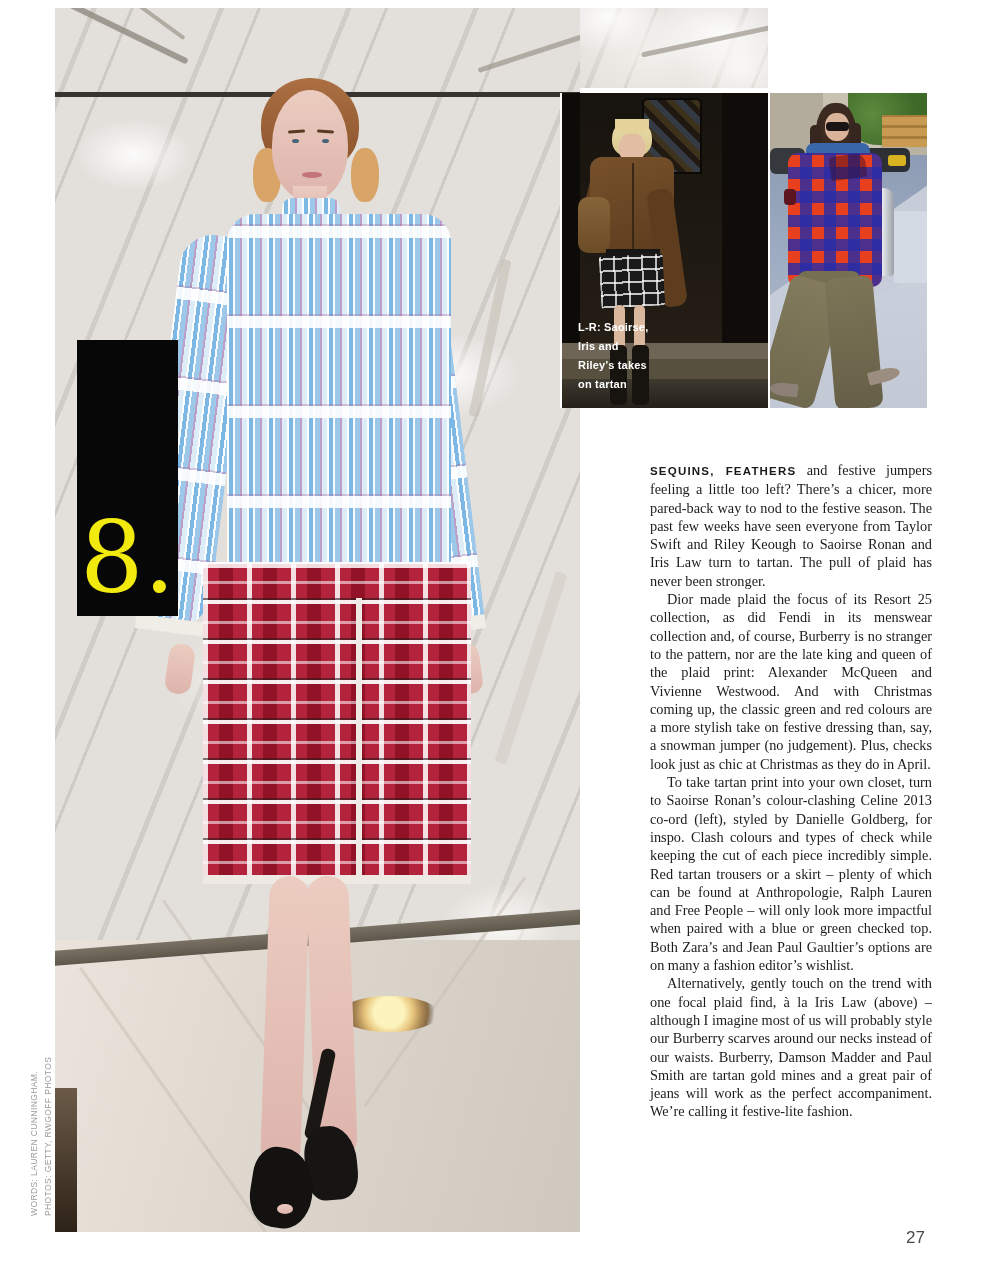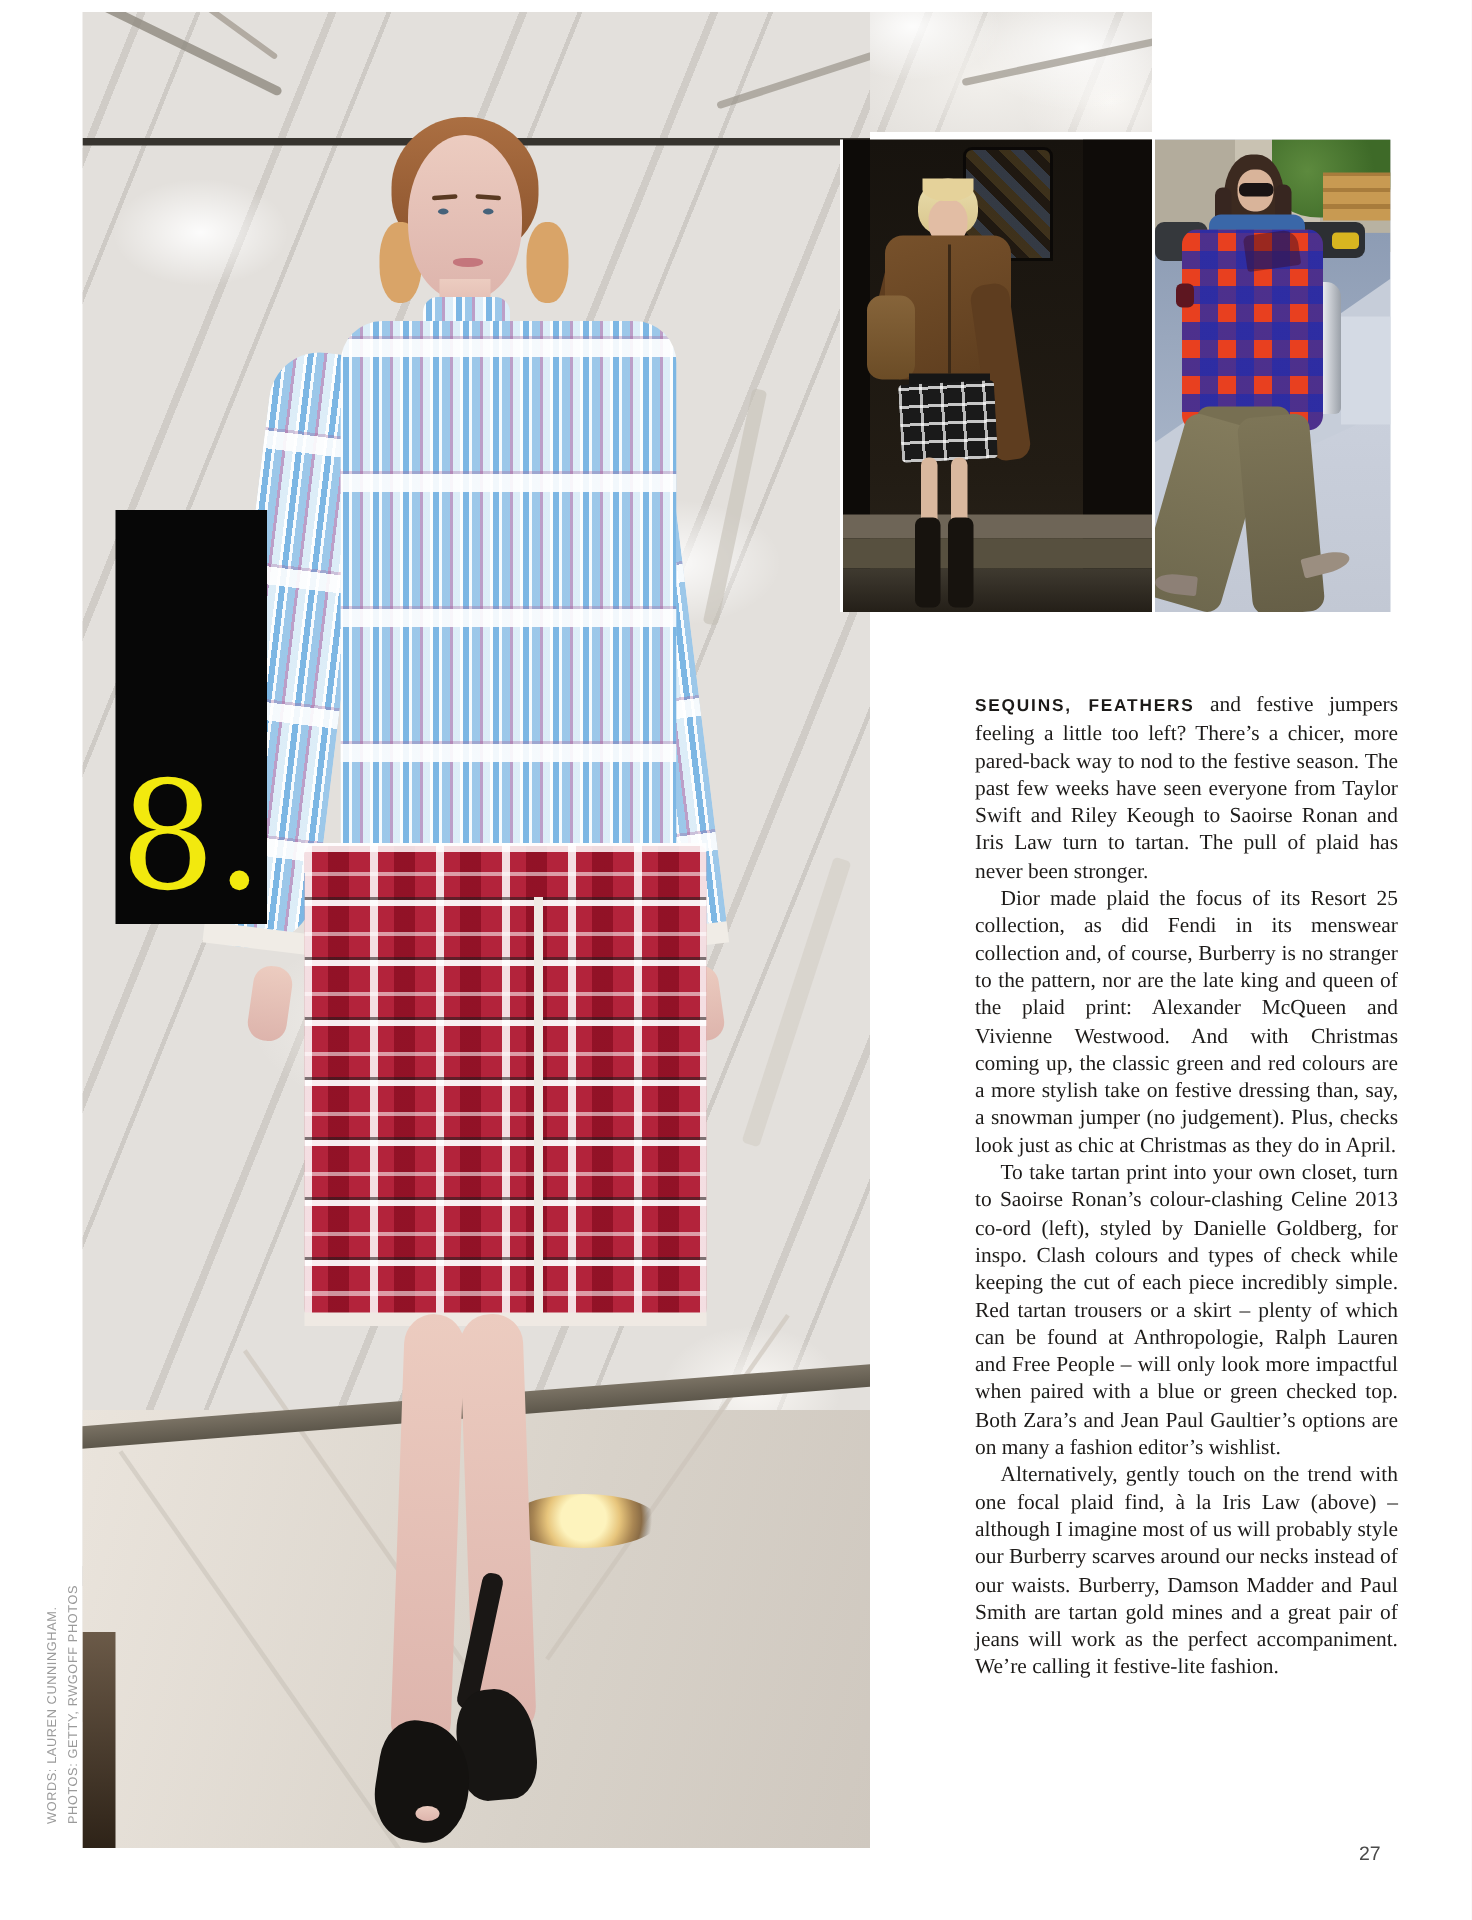--- a/index.html
+++ b/index.html
@@ -60,21 +60,21 @@
   .article p.first{text-indent:0;}
   .lead-in{font-family:"Liberation Sans",sans-serif;font-weight:700;font-size:11.5px;
     letter-spacing:1.2px;color:#1c1a18;}
 
   .caption{position:absolute;left:16px;bottom:14px;z-index:9;color:#ffffff;
     font-family:"Liberation Sans",sans-serif;font-weight:700;font-size:11px;line-height:19px;
     white-space:pre-line;letter-spacing:.2px;}
 
   .credits{position:absolute;left:28px;top:1216px;transform:rotate(-90deg);transform-origin:0 0;
     font-size:8.5px;color:#9a9a9a;letter-spacing:.4px;line-height:1.6;white-space:pre-line;z-index:20;}
-  .pagenum{position:absolute;left:906px;top:1228px;font-size:13px;color:#4a4a4a;z-index:20;}
+  .pagenum{position:absolute;left:906px;top:1228px;font-size:17px;color:#4a4a4a;z-index:20;}
 </style>
 </head>
 <body>
 
 <div class="page">
 
 
   <div class="photo marble" style="left:580px;top:8px;width:188px;height:80px;">
     <div class="vein" style="left:60px;top:30px;width:140px;height:5px;background:#9a948a;transform:rotate(-12deg);opacity:.7;"></div>
   </div>
@@ -157,20 +157,24 @@
       </div>
       <div class="abs" style="left:92px;top:96px;width:26px;height:118px;background:#5e3d1f;border-radius:10px;transform:rotate(-8deg);"></div>
       <div class="abs" style="left:16px;top:104px;width:32px;height:56px;border-radius:10px;background:linear-gradient(#86643a,#6b4c26);"></div>
       <div class="abs" style="left:44px;top:156px;width:54px;height:10px;background:#161616;"></div>
       <div class="abs plaid-bw" style="left:38px;top:162px;width:64px;height:52px;border-radius:3px;transform:rotate(-3deg);"></div>
       <div class="abs" style="left:52px;top:212px;width:11px;height:56px;background:#d9b89e;border-radius:5px;"></div>
       <div class="abs" style="left:72px;top:212px;width:11px;height:56px;background:#d9b89e;border-radius:5px;"></div>
       <div class="abs" style="left:48px;top:252px;width:17px;height:60px;background:#17130e;border-radius:5px;"></div>
       <div class="abs" style="left:70px;top:252px;width:17px;height:60px;background:#17130e;border-radius:5px;"></div>
     </div>
+    <div class="caption">L-R: Saoirse,
+Iris and
+Riley’s takes
+on tartan</div>
   </div>
 
   <div class="photo" style="left:770px;top:93px;width:157px;height:315px;background:#c6cdd9;">
     <div class="abs" style="left:0;top:0;width:157px;height:75px;background:linear-gradient(90deg,#b3ac9c 0 34%,#c9c2b2 34% 70%,#b8b2a2 70%);"></div>
     <div class="abs" style="left:78px;top:0;width:79px;height:52px;border-radius:0 0 40% 40%;background:radial-gradient(circle at 30% 40%, #5d8a3e, #3e6a28 70%);"></div>
     <div class="abs" style="left:112px;top:22px;width:45px;height:32px;background:repeating-linear-gradient(0deg,#c89a52 0 8px,#a87c3c 8px 11px);"></div>
     <div class="abs" style="left:0;top:62px;width:157px;height:140px;clip-path:polygon(0 0,100% 0,100% 22%,0 100%);background:linear-gradient(180deg,#8d9cb4,#a5b2c6);"></div>
     <div class="abs" style="left:0;top:150px;width:157px;height:165px;clip-path:polygon(0 62%,100% 18%,100% 100%,0 100%);background:linear-gradient(180deg,#ccd2de,#c2c8d4);"></div>
     <div class="abs" style="left:124px;top:118px;width:33px;height:72px;background:#d4dae4;"></div>
     <div class="abs" style="left:0;top:55px;width:35px;height:26px;border-radius:6px;background:#35383c;"></div>

